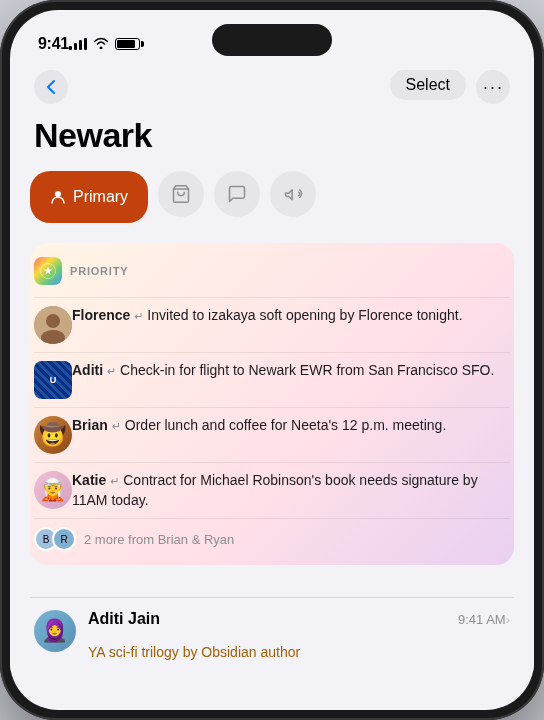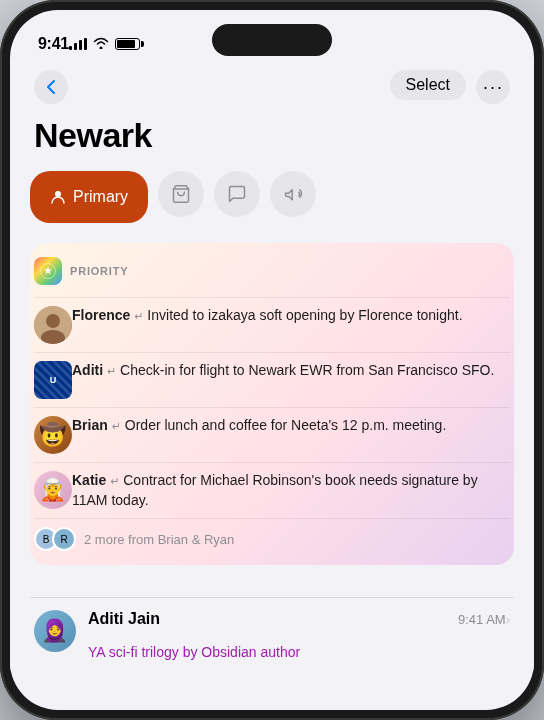--- a/index.html
+++ b/index.html
@@ -375,21 +375,21 @@
 
     .email-subject {
       font-size: 14px;
       font-weight: 500;
       color: #1c1c1e;
       margin-bottom: 2px;
     }
 
     .email-preview {
       font-size: 14px;
-      color: #a21caf;
+      color: #a16207;
       white-space: nowrap;
       overflow: hidden;
       text-overflow: ellipsis;
     }
 
     
     .united-logo {
       width: 38px;
       height: 38px;
       background: #003087;

